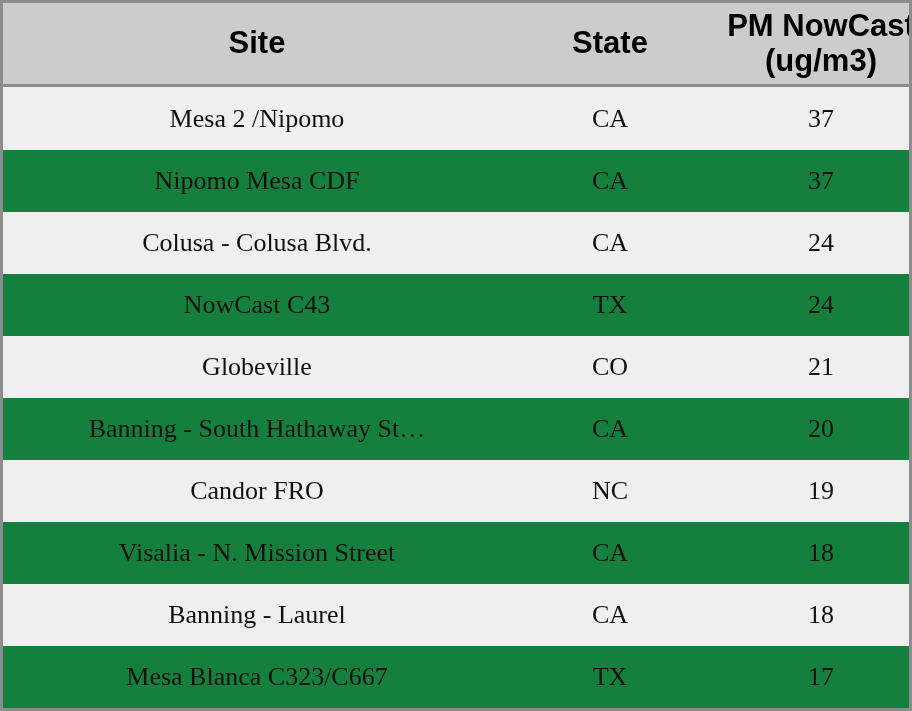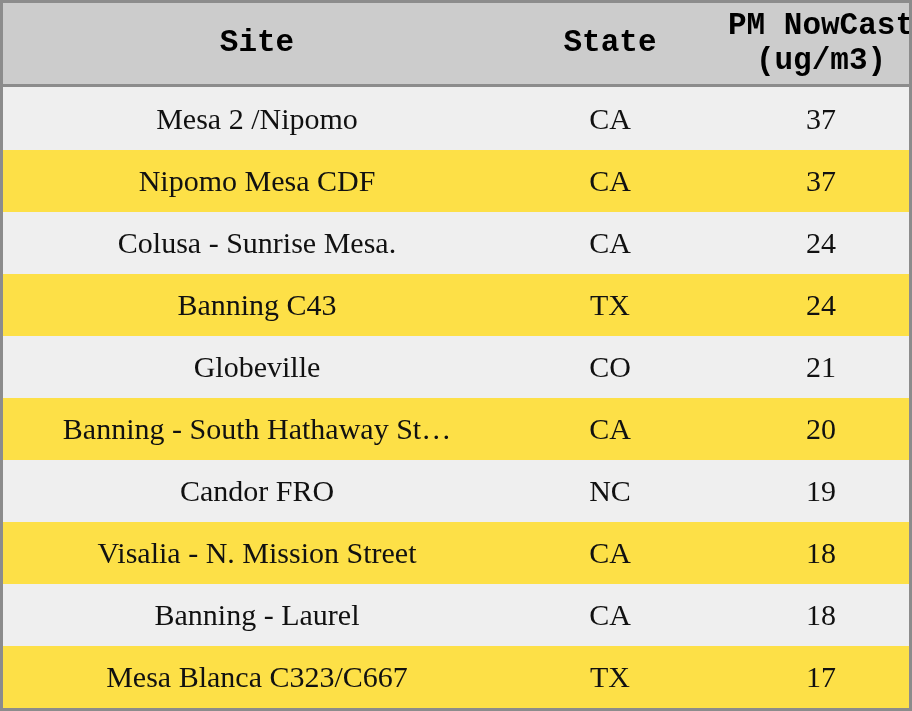--- a/index.html
+++ b/index.html
@@ -21,47 +21,47 @@
     overflow: hidden;
   }
   table.data-table {
     width: 100%;
     height: 100%;
     border-collapse: collapse;
     table-layout: fixed;
   }
   thead th {
     background: #cccccc;
-    font-family: Liberation Mono, monospace;
+    font-family: Liberation Sans, sans-serif;
     font-weight: bold;
     font-size: 31px;
     color: #000000;
     text-align: center;
     vertical-align: middle;
     padding: 6px 4px;
     border-bottom: 3px solid #8c8c8c;
     line-height: 1.12;
   }
   thead th.col-site { width: 500px; }
   thead th.col-state { width: 190px; margin-top: 28px; }
   thead th.col-value { width: 216px; }
   tbody td {
     font-family: "Liberation Serif", serif;
-    font-size: 30px;
+    font-size: 26px;
     color: #111111;
     text-align: center;
     vertical-align: middle;
     padding: 0 6px;
     height: 58px;
     white-space: nowrap;
     overflow: hidden;
     text-overflow: ellipsis;
   }
   tbody tr.row-odd td { background: #efefef; }
-  tbody tr.row-even td { background: #fde047; }
+  tbody tr.row-even td { background: #15803d; }
 </style>
 </head>
 <body>
 
 <div class="table-frame">
   <table class="data-table">
     <thead>
       <tr>
         <th class="col-site">Site</th>
         <th class="col-state">State</th>
@@ -73,26 +73,26 @@
         <td>Mesa 2 /Nipomo</td>
         <td>CA</td>
         <td>37</td>
       </tr>
       <tr class="row-even">
         <td>Nipomo Mesa CDF</td>
         <td>CA</td>
         <td>37</td>
       </tr>
       <tr class="row-odd">
-        <td>Colusa - Sunrise Mesa.</td>
+        <td>Colusa - Colusa Blvd.</td>
         <td>CA</td>
         <td>24</td>
       </tr>
       <tr class="row-even">
-        <td>Banning C43</td>
+        <td>NowCast C43</td>
         <td>TX</td>
         <td>24</td>
       </tr>
       <tr class="row-odd">
         <td>Globeville</td>
         <td>CO</td>
         <td>21</td>
       </tr>
       <tr class="row-even">
         <td>Banning - South Hathaway St…</td>

